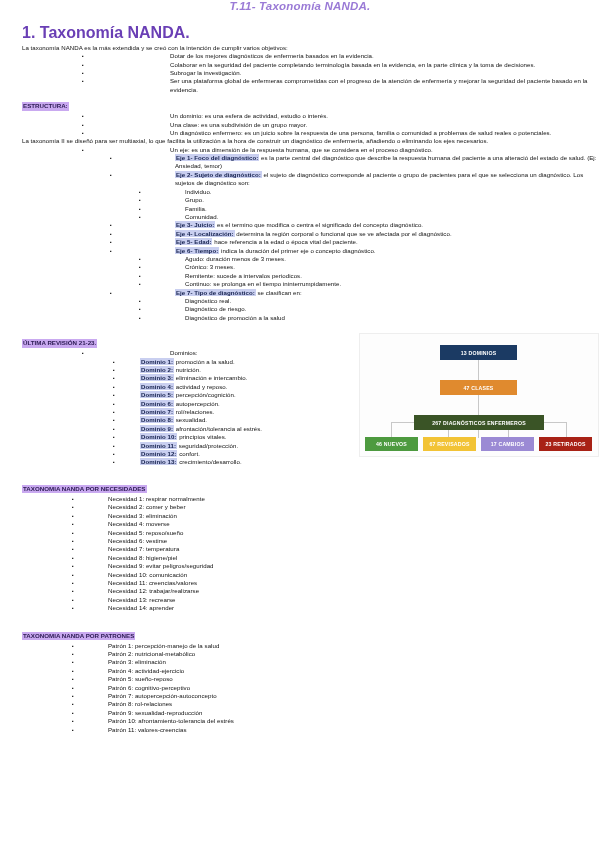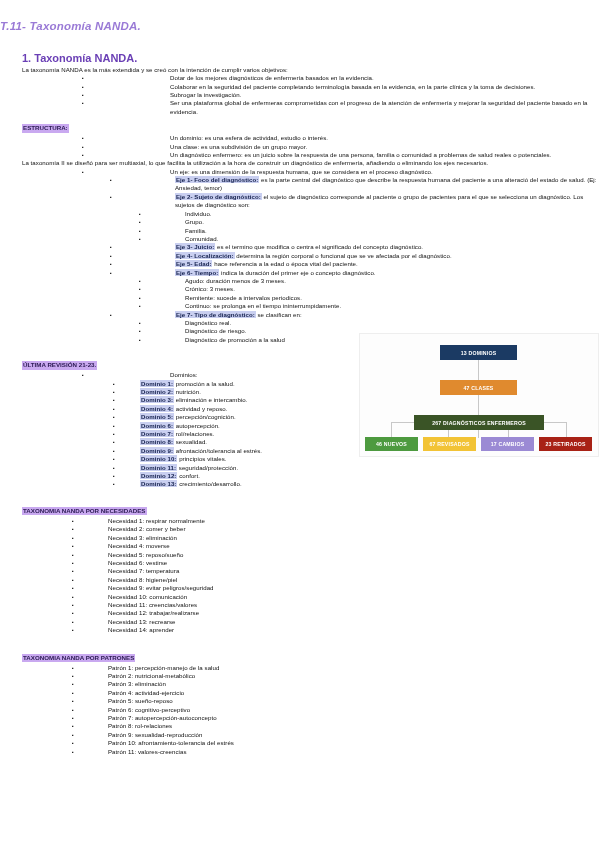--- a/index.html
+++ b/index.html
@@ -17,33 +17,34 @@
   }
   .page {
     position: relative;
     width: 600px;
     height: 848px;
     padding: 0;
   }
 
   
   .doc-title {
+    text-align: center;
     font-style: italic;
     font-size: 11.5px;
     color: #9a7ad6;
     font-weight: 600;
     margin: 0;
-    padding: 20px 0 0 0;
+    padding: 0 0 0 0;
     letter-spacing: .2px;
   }
   .h1 {
-    font-size: 11px;
+    font-size: 16px;
     font-weight: 700;
     color: #6a3fb5;
-    margin: 20px 0 2px 22px;
+    margin: 12px 0 2px 22px;
   }
 
   
   .para {
     font-size: 6.1px;
     line-height: 8.2px;
     margin: 0 0 0 22px;
     color: #111;
     letter-spacing: .05px;
   }

